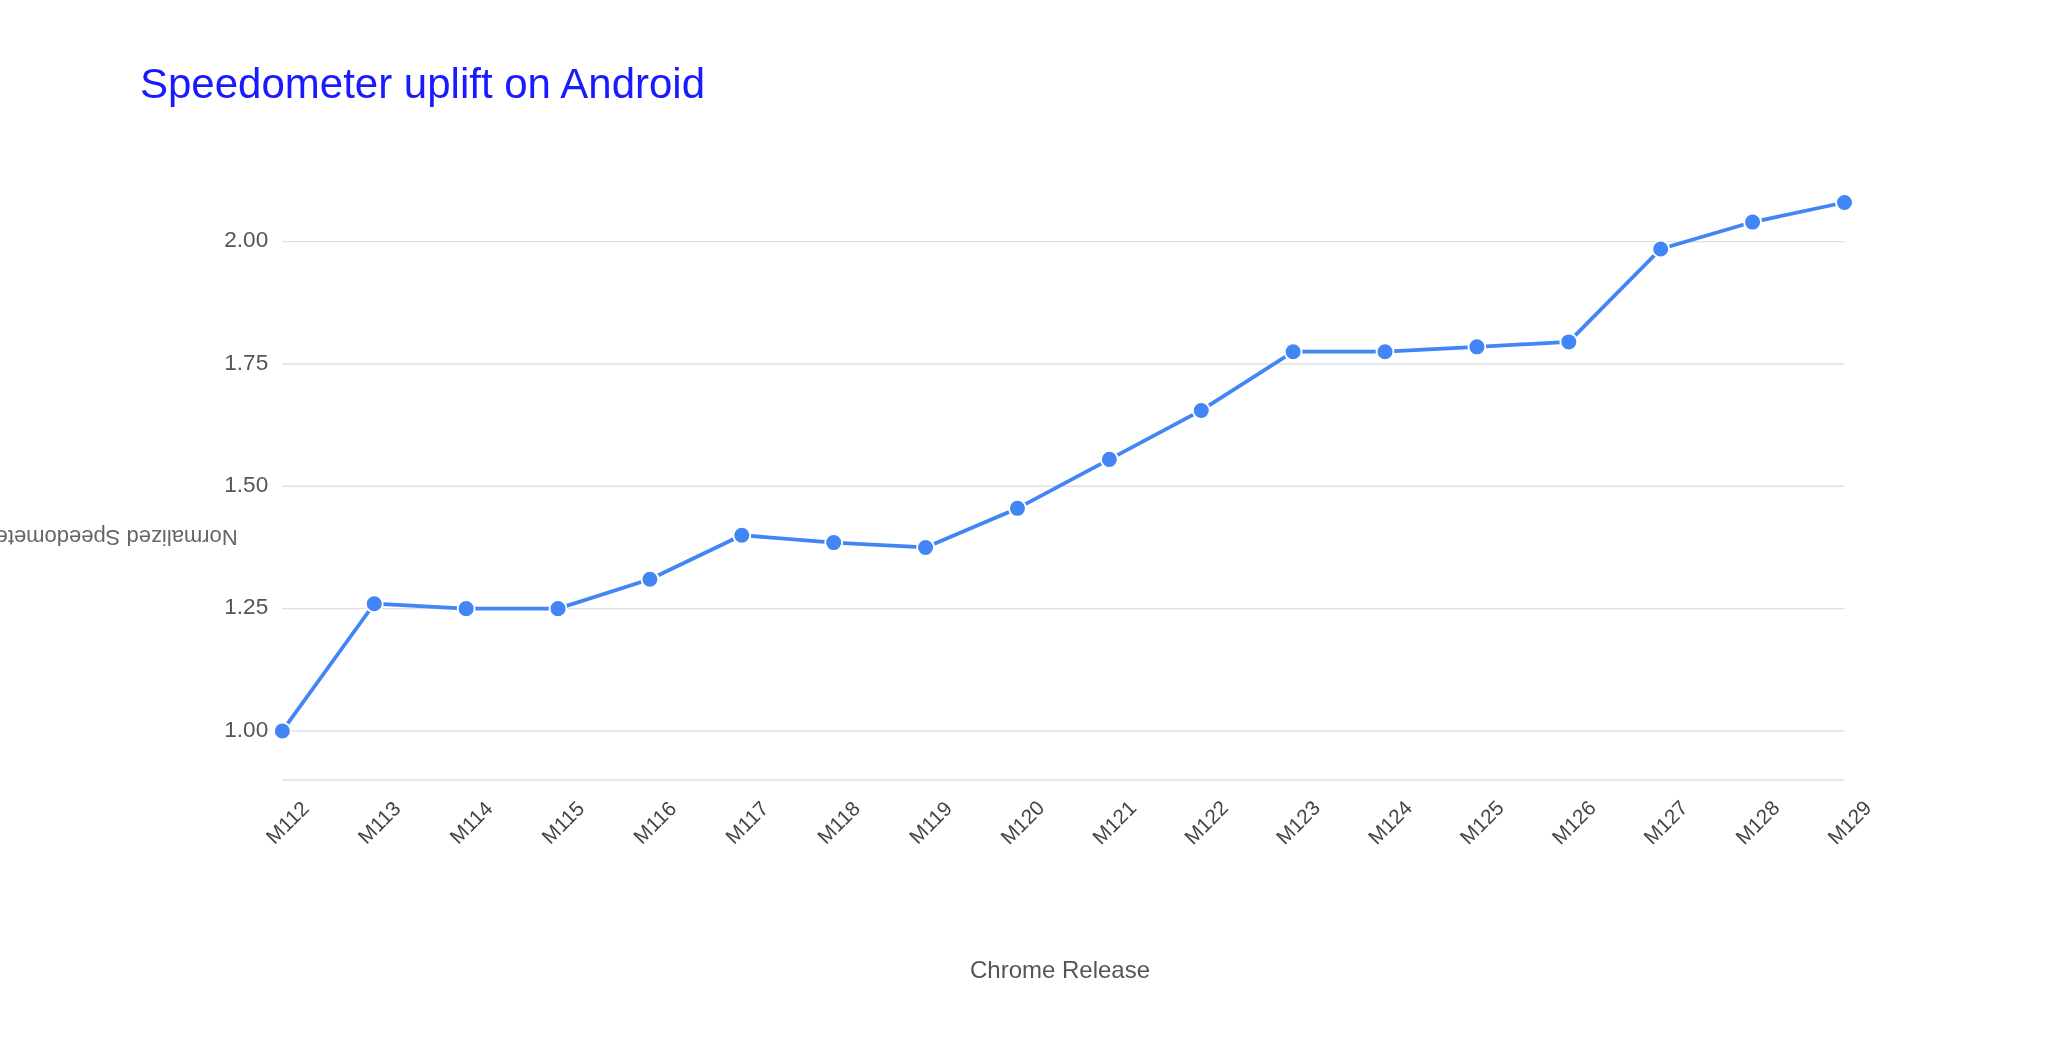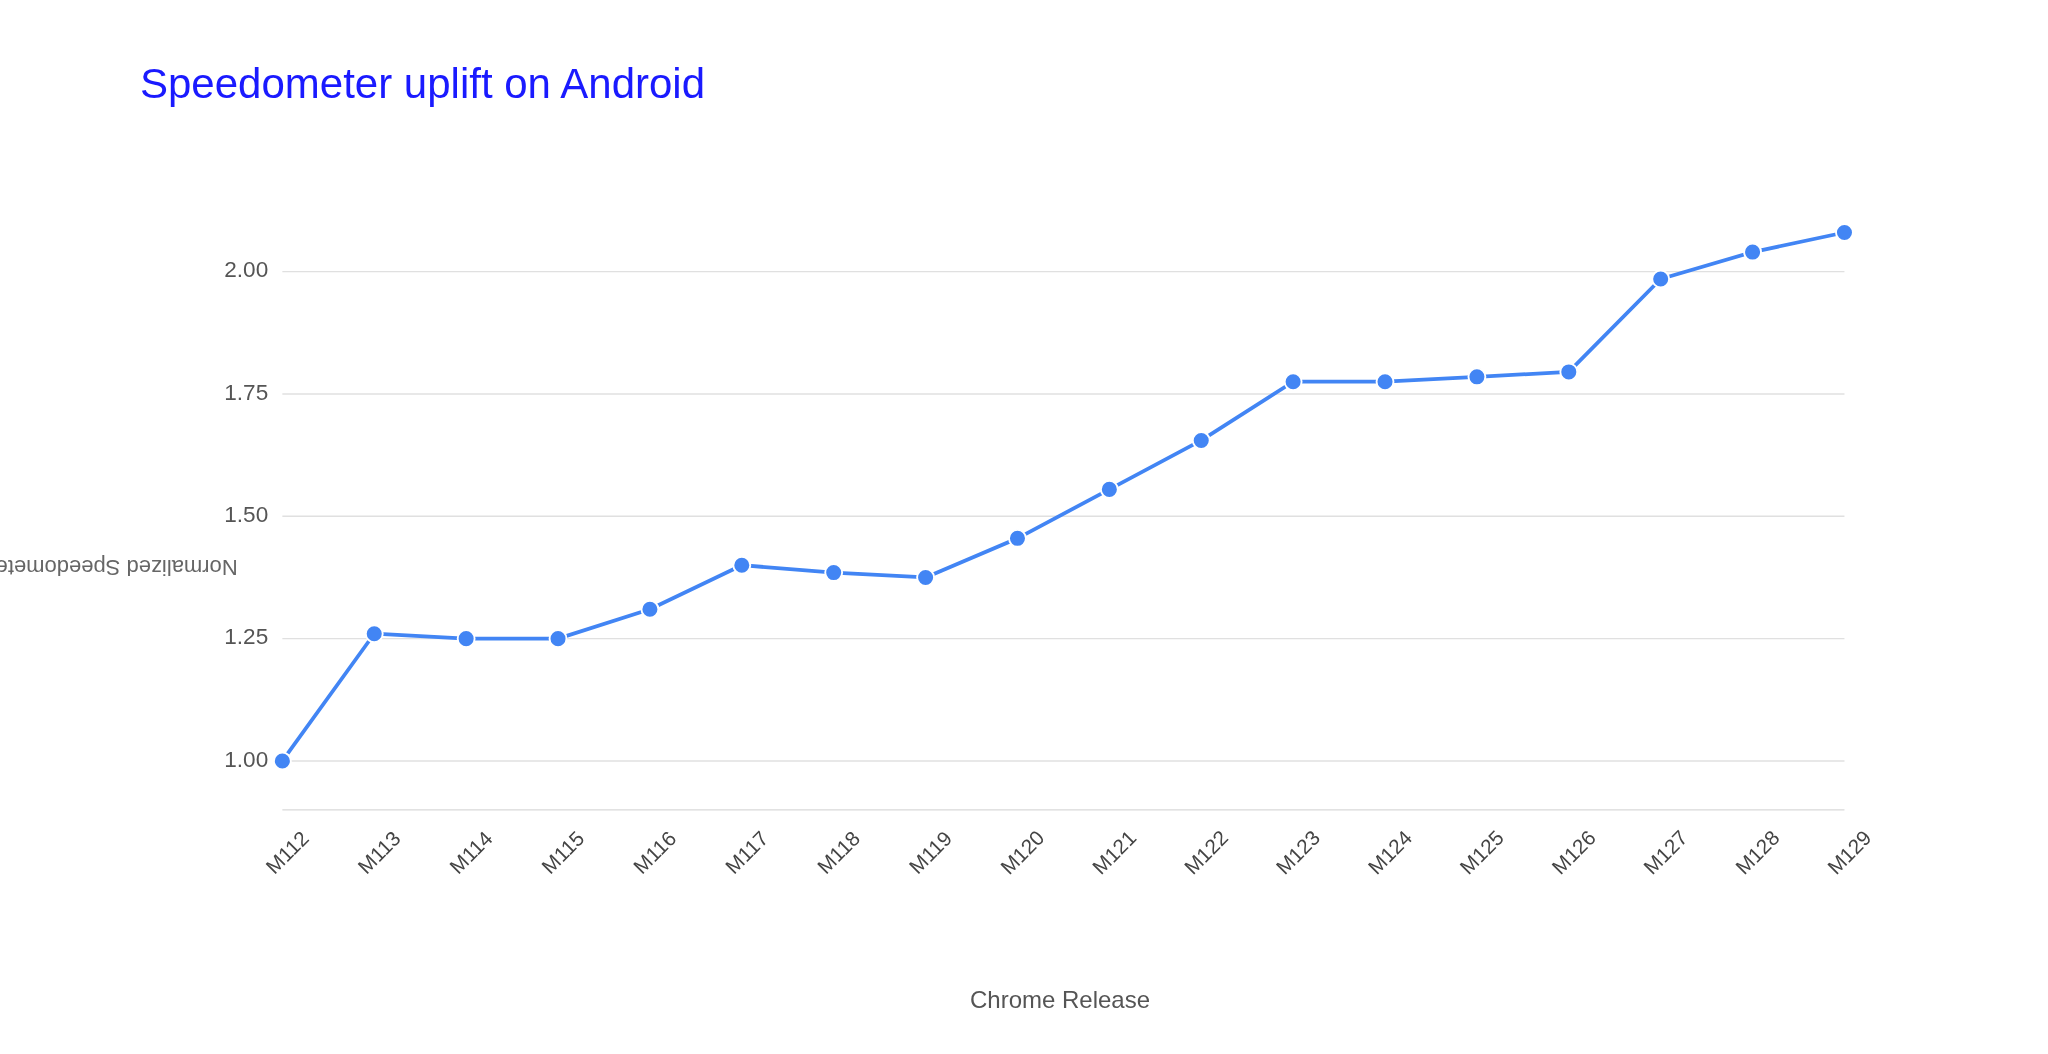--- a/index.html
+++ b/index.html
@@ -14,21 +14,21 @@
       width: 2048px;
       height: 1054px;
       padding: 60px 80px 80px 80px;
       position: relative;
       background: #ffffff;
     }
     .chart-title {
       color: #1a1aff;
       font-size: 42px;
       font-weight: 400;
-      margin-bottom: 62px;
+      margin-bottom: 32px;
       margin-left: 60px;
     }
     .chart-area {
       position: relative;
       width: 100%;
       height: calc(100% - 120px);
     }
     .y-axis-label {
       position: absolute;
       left: -10px;

